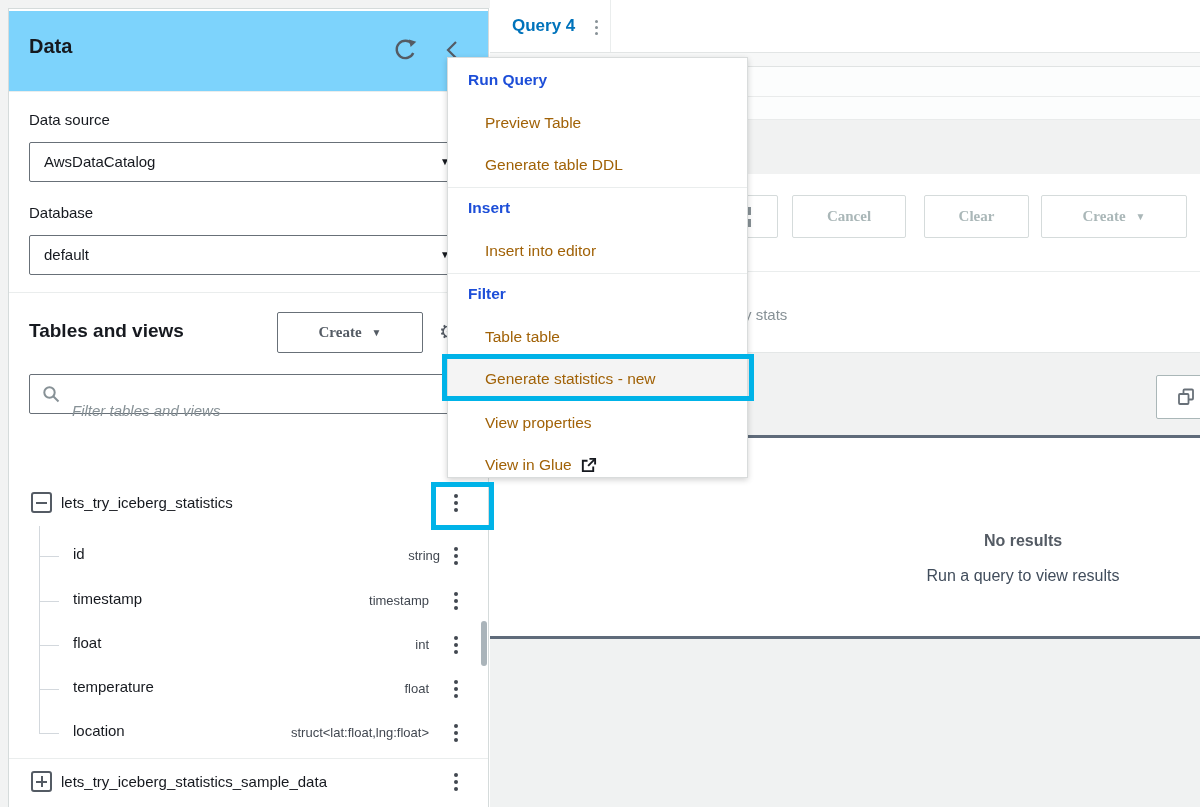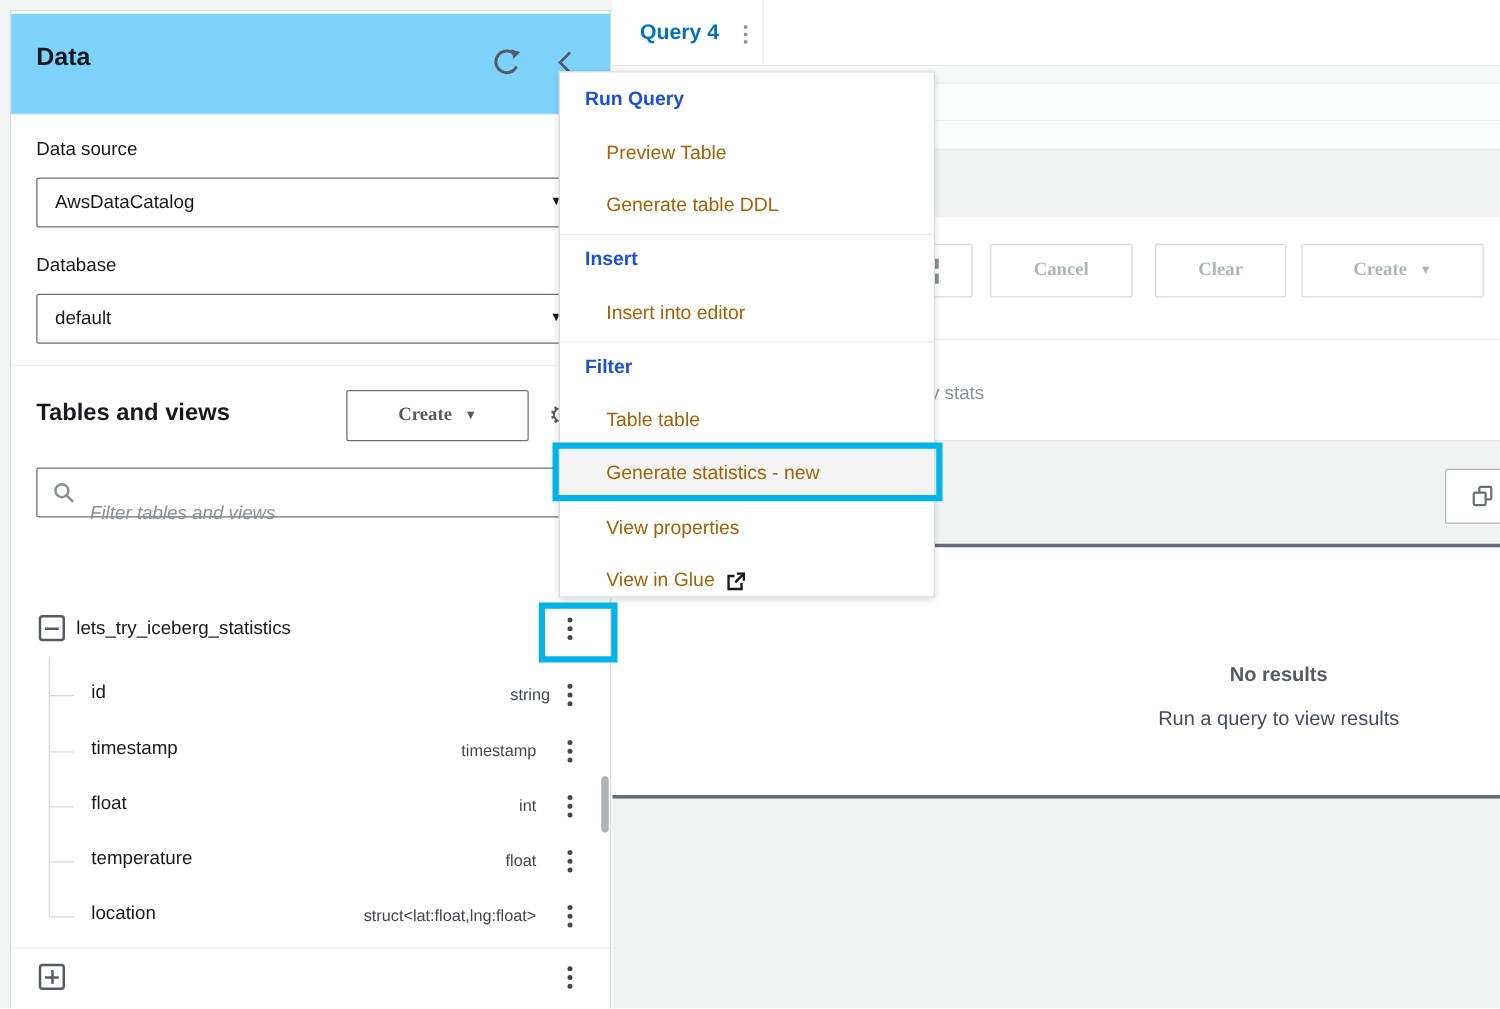--- a/index.html
+++ b/index.html
@@ -202,20 +202,21 @@
         </div>
     </div>
 
     <div class="ab hr" style="left:0;top:749px;width:479px;"></div>
 
     <div class="ab" style="left:0;top:750px;width:479px;height:45px;">
       <div class="ab sqbox" style="left:22px;top:12px;">
           <span class="h"></span>
           <span class="v"></span>
         </div>
+      <div class="ab tree-name" style="left:52px;top:14px;">lets_try_iceberg_statistics_sample_data</div>
       <div class="ab kebab" style="left:445px;top:14px;">
           <i></i>
           <i></i>
           <i></i>
         </div>
     </div>
 
     <div id="sb-scroll-thumb" class="ab"></div>
   </div>
 

